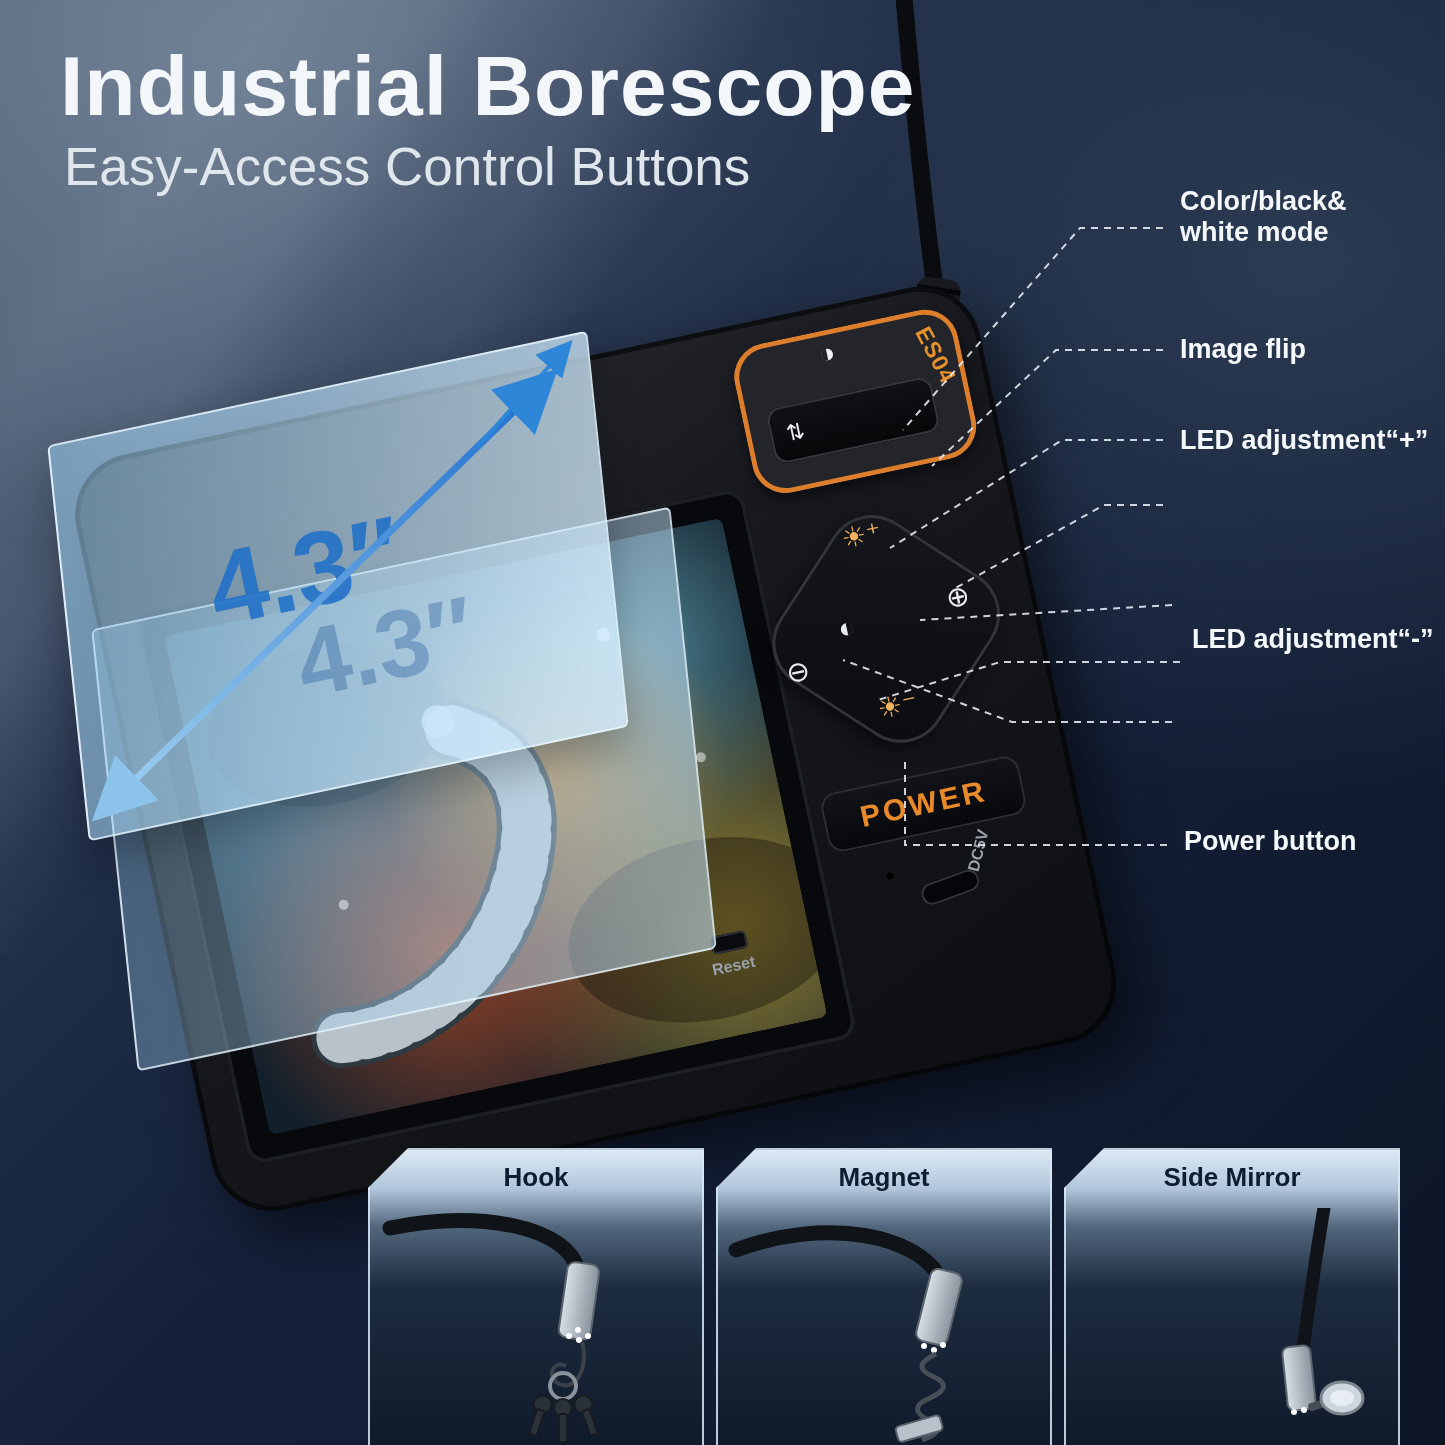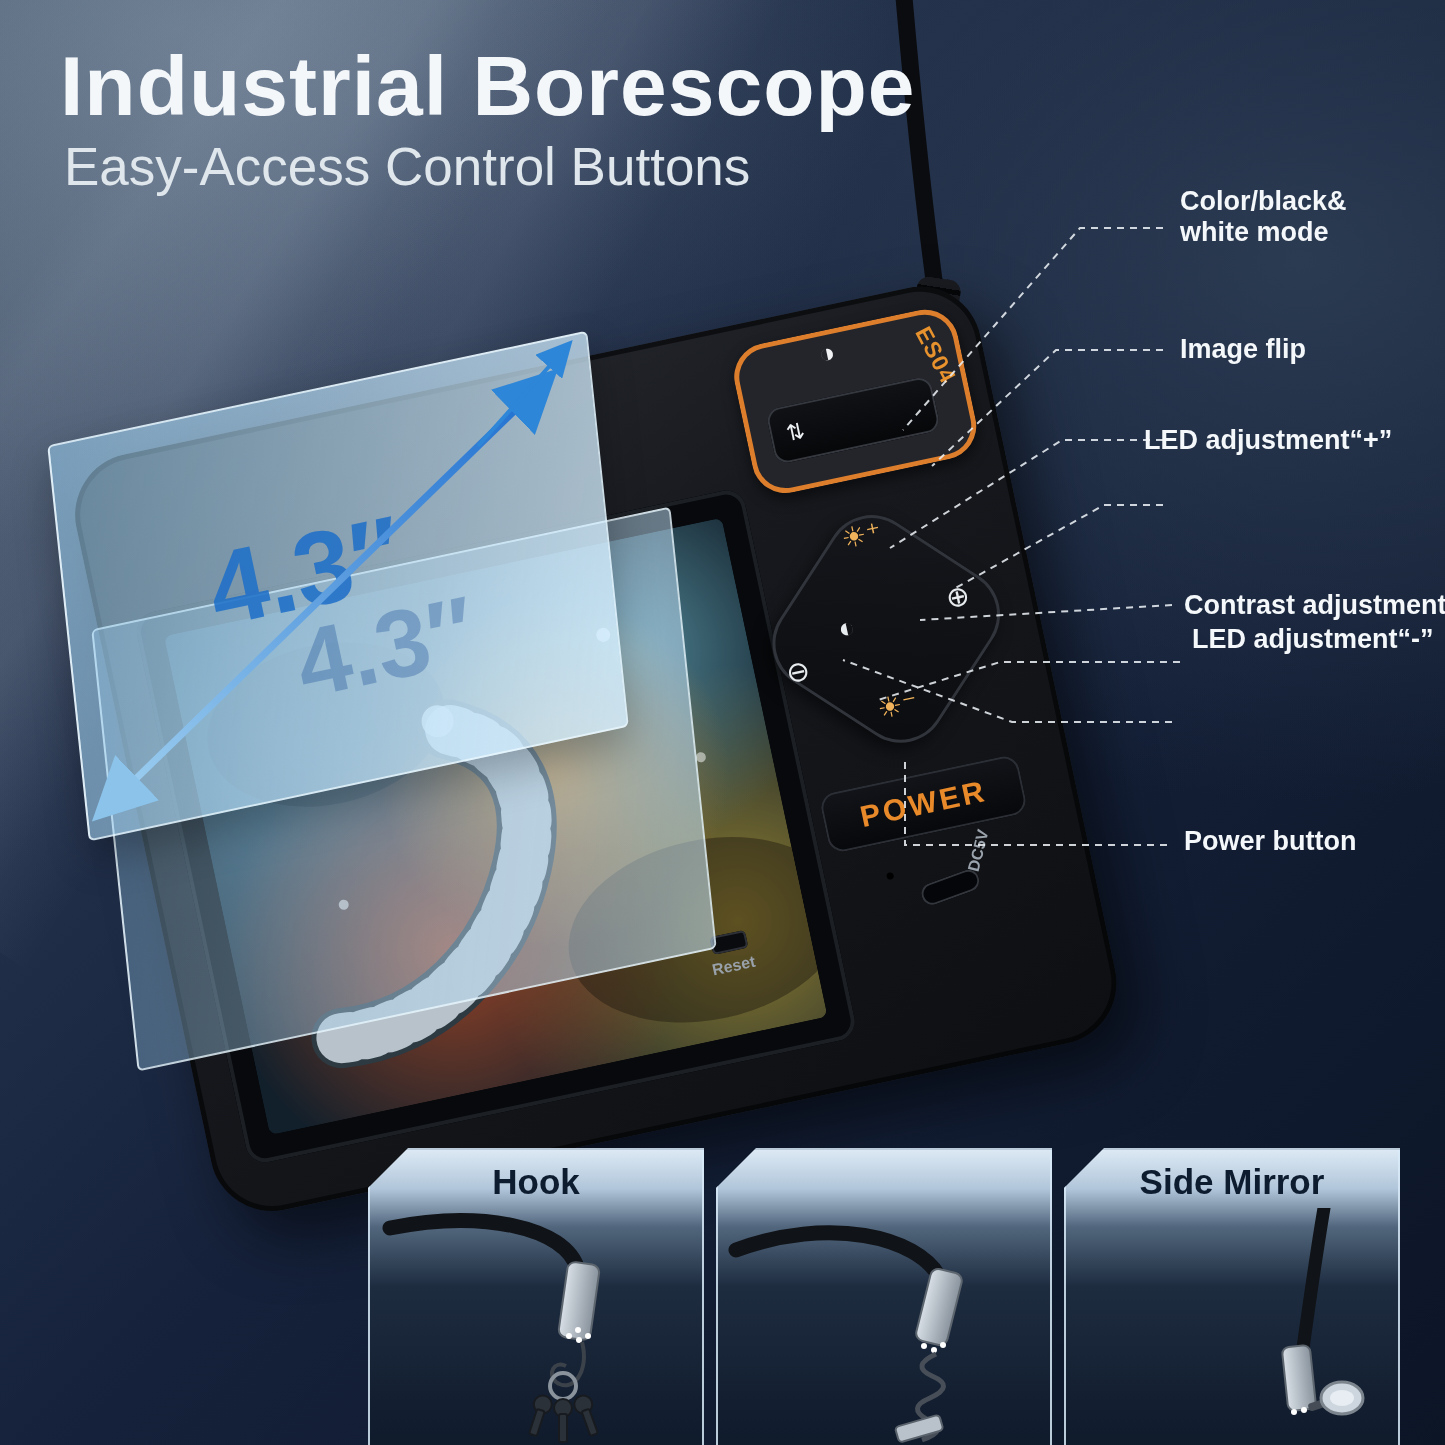--- a/index.html
+++ b/index.html
@@ -92,21 +92,21 @@
   .callout{position:absolute;z-index:8;font-size:27px;font-weight:700;color:#f5f8fa;line-height:31px;}
 
   
   .cards{position:absolute;left:368px;top:1148px;display:flex;gap:12px;z-index:8;}
   .card{position:relative;width:332px;height:297px;
     border:2px solid rgba(216,234,248,.85);
     clip-path:polygon(40px 0,100% 0,100% 100%,0 100%,0 40px);
     background:linear-gradient(180deg,#dce9f4 0%,#b1c6da 13%,#51667c 26%,#1e2c40 46%,#0f1a2b 100%);
     box-shadow:0 0 24px rgba(120,170,220,.25);}
   .card-title{position:absolute;left:0;right:0;top:12px;text-align:center;
-    font-size:35px;font-weight:800;color:#0e1c30;}
+    font-size:26px;font-weight:800;color:#0e1c30;}
   .card svg{position:absolute;left:0;top:58px;}
 </style>
 </head>
 <body>
 
 <div class="page">
 
   <div class="beam beam1"></div>
   <div class="beam beam2"></div>
   <div class="beam beam3"></div>
@@ -197,22 +197,21 @@
       <polyline points="1172,722 1012,722 843,660"></polyline>
       <polyline points="905,762 905,845 1172,845"></polyline>
     </g>
   </svg>
 
   <div class="callout" style="left:1180px;top:186px">
     <div>Color/black&amp;</div>
     <div>white mode</div>
   </div>
   <div class="callout" style="left:1180px;top:334px">Image flip</div>
-  <div class="callout" style="left:1144px;top:425px">LED adjustment“+”</div>
-  <div class="callout" style="left:1184px;top:590px">Contrast adjustment</div>
+  <div class="callout" style="left:1180px;top:425px">LED adjustment“+”</div>
   <div class="callout" style="left:1192px;top:624px">LED adjustment“-”</div>
   <div class="callout" style="left:1184px;top:826px">Power button</div>
 
   <div class="cards">
 
     <div class="card">
       <div class="card-title">Hook</div>
       <svg width="332" height="235" viewBox="0 0 332 235">
         <defs>
           <linearGradient id="mg1" x1="0" y1="0" x2="1" y2="0">
@@ -239,20 +238,21 @@
             </g>
           <g transform="rotate(-20 216 204)">
               <circle cx="216" cy="196" r="9"></circle>
               <rect x="212" y="202" width="8" height="26" rx="2"></rect>
             </g>
         </g>
       </svg>
     </div>
 
     <div class="card">
+      <div class="card-title">Magnet</div>
       <svg width="332" height="235" viewBox="0 0 332 235">
         <path d="M18,42 C110,8 200,28 222,70" stroke="#101317" stroke-width="15" fill="none" stroke-linecap="round"></path>
         <rect x="205" y="62" width="32" height="74" rx="8" fill="url(#mg1)" stroke="#5d656e" stroke-width="2" transform="rotate(14 221 99)"></rect>
         <circle cx="206" cy="138" r="3" fill="#fff"></circle>
           <circle cx="216" cy="142" r="3" fill="#fff"></circle>
         <circle cx="225" cy="137" r="3" fill="#fff"></circle>
         <path d="M218,146 q-26,12 -4,22 q24,10 -2,22 q-24,10 -2,22 q22,10 -6,20" stroke="#474e57" stroke-width="5" fill="none"></path>
         <rect x="182" y="226" width="46" height="16" rx="4" fill="#b9c2cb" stroke="#5a626b" stroke-width="2" transform="rotate(-16 205 234) translate(0,-14)"></rect>
       </svg>
     </div>

